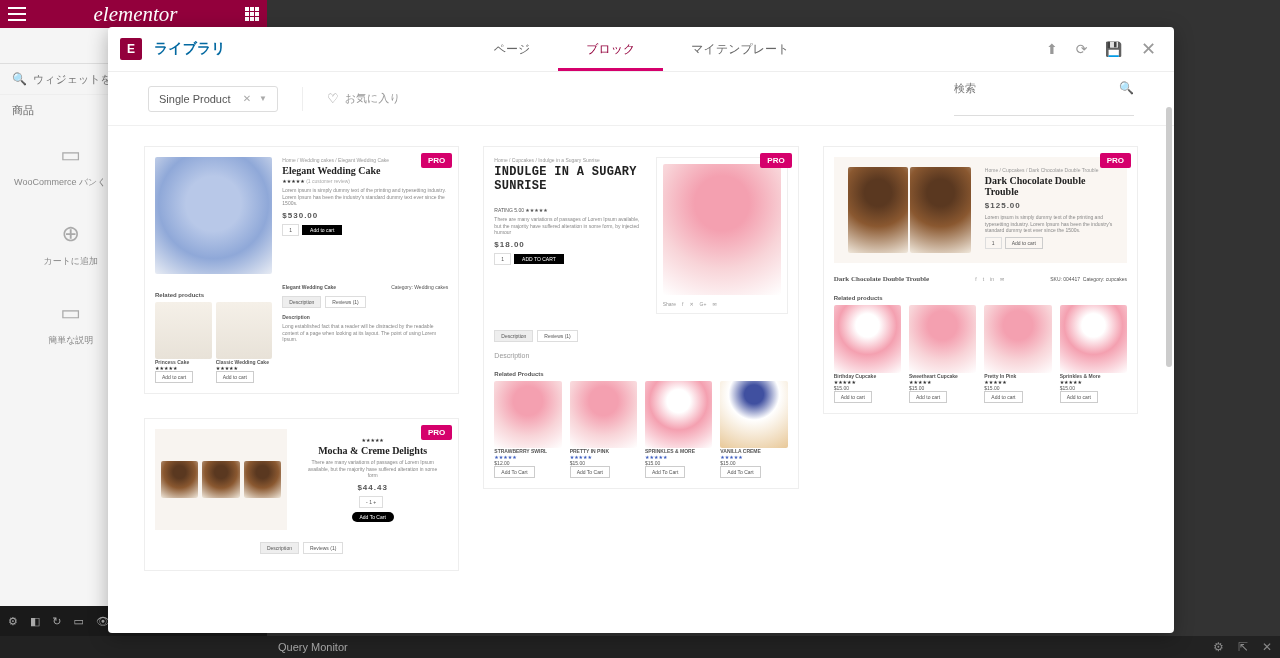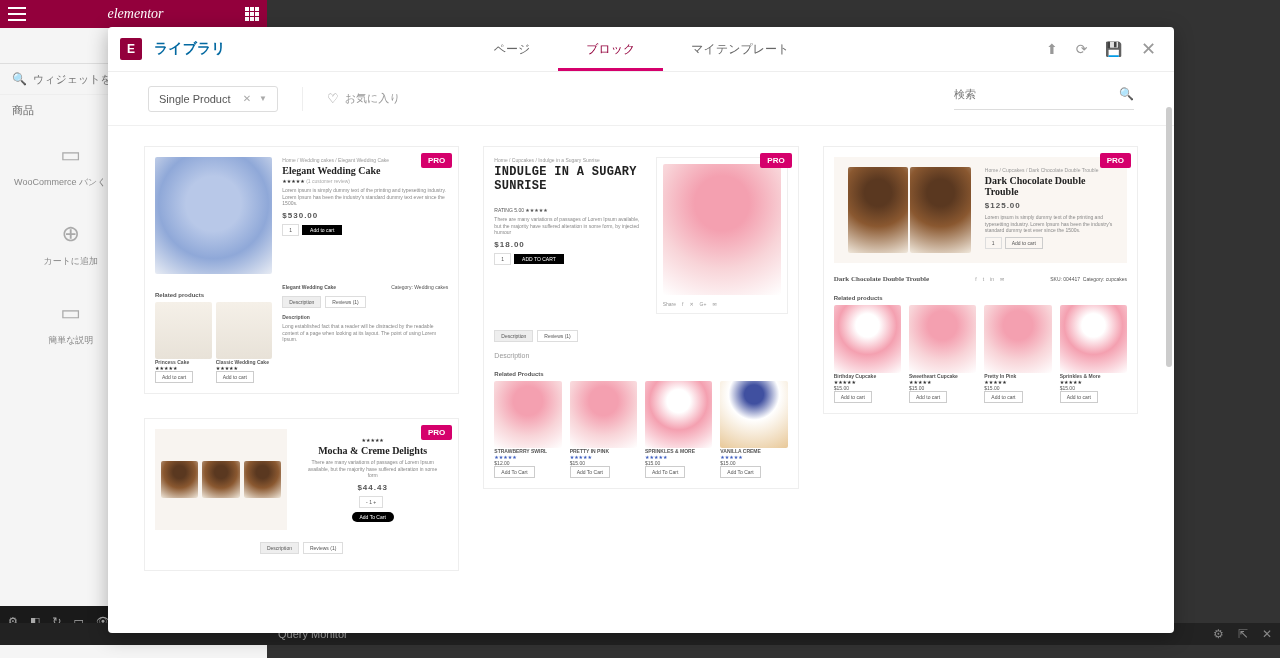--- a/index.html
+++ b/index.html
@@ -3,39 +3,39 @@
 <meta charset="utf-8">
 <style>
 * { box-sizing: border-box; margin: 0; padding: 0; font-family: Arial, sans-serif; }
 body { background: #333; width: 1280px; height: 658px; overflow: hidden; position: relative; }
 
 
 .bg-panel { position: absolute; left: 0; top: 0; width: 267px; height: 100%; background: #f5f5f5; }
 .bg-header { height: 28px; background: #93003c; display: flex; align-items: center; justify-content: space-between; padding: 0 8px; }
 .hamburger { width: 18px; height: 14px; display: flex; flex-direction: column; justify-content: space-between; }
 .hamburger span { height: 2px; background: #fff; }
-.elementor-logo { color: #fff; font-family: cursive; font-size: 14px; font-style: italic; }
+.elementor-logo { color: #fff; font-family: cursive; font-size: 21px; font-style: italic; }
 .apps-icon { width: 14px; height: 14px; display: grid; grid-template-columns: repeat(3,1fr); gap: 1px; }
 .apps-icon span { background: #fff; }
 .bg-tabs { height: 36px; display: flex; }
 .bg-tab { flex: 1; text-align: center; line-height: 36px; font-size: 11px; color: #666; border-bottom: 1px solid #ddd; }
 .bg-search { padding: 8px 12px; border-bottom: 1px solid #eee; display: flex; align-items: center; gap: 6px; }
 .bg-search-icon { color: #aaa; font-size: 12px; }
 .bg-search input { border: none; background: transparent; font-size: 11px; outline: none; }
 .bg-section-title { font-size: 11px; color: #666; padding: 8px 12px; }
 .widget-grid { display: grid; grid-template-columns: 1fr 1fr; gap: 0; padding: 0 8px; }
 .widget-item { text-align: center; padding: 16px 4px; font-size: 9px; color: #888; }
 .widget-icon { font-size: 22px; color: #aaa; margin-bottom: 8px; height: 26px; display: flex; align-items: center; justify-content: center; }
 
 .bg-bottombar { position: absolute; left:0; bottom: 22px; width: 267px; height: 30px; background: #1a1a1a; display: flex; align-items: center; padding: 0 8px; gap: 12px; }
 .bg-bottombar span { color: #aaa; font-size: 11px; }
 .publish-btn { background: #2ecc40; color: #fff; padding: 4px 20px; font-size: 11px; border-radius: 2px; }
 .spacer { flex: 1; }
 
-.statusbar { position: absolute; left:0; bottom:13px; width: 100%; height: 22px; background: #222; display: flex; align-items: center; padding: 0 8px; }
+.statusbar { position: absolute; left:0; bottom:0; width: 100%; height: 22px; background: #222; display: flex; align-items: center; padding: 0 8px; }
 .statusbar .qm { color: #aaa; font-size: 11px; margin-left: 270px; }
 .statusbar .right-icons { margin-left: auto; display: flex; gap: 14px; color: #888; font-size: 12px; }
 
 
 .modal { position: absolute; left: 108px; top: 27px; width: 1066px; height: 606px; background: #fff; border-radius: 4px; box-shadow: 0 4px 20px rgba(0,0,0,.3); display: flex; flex-direction: column; }
 .modal-header { height: 45px; display: flex; align-items: center; border-bottom: 1px solid #eee; }
 .modal-logo { width: 22px; height: 22px; background: #93003c; margin: 0 12px; border-radius: 2px; display:flex; align-items:center; justify-content:center; color:#fff; font-weight:bold; font-size:12px; }
 .modal-title { font-size: 14px; font-weight: bold; color: #0369a1; }
 .modal-tabs { display: flex; margin-left: 240px; height: 100%; }
 .modal-tab { padding: 0 28px; line-height: 45px; font-size: 12px; color: #666; cursor: pointer; }
@@ -44,21 +44,21 @@
 .modal-actions span { cursor: pointer; }
 .close-x { font-size: 18px; }
 
 .modal-toolbar { height: 54px; display: flex; align-items: center; padding: 0 40px; gap: 24px; border-bottom: 1px solid #f0f0f0; }
 .category-select { border: 1px solid #ddd; border-radius: 3px; padding: 6px 10px; font-size: 11px; color: #555; display: flex; align-items: center; gap: 8px; min-width: 130px; }
 .category-select .sel-x { color: #aaa; margin-left: auto; font-size: 10px; }
 .category-select .sel-caret { color: #aaa; font-size: 8px; }
 .divider-v { width: 1px; height: 24px; background: #eee; }
 .favorites { display: flex; align-items: center; gap: 6px; font-size: 11px; color: #999; }
 .heart { font-size: 13px; }
-.search-box { margin-left: auto; display: flex; align-items: center; gap: 8px; border-bottom: 1px solid #ddd; width: 180px; padding-bottom: 8px; }
+.search-box { margin-left: auto; display: flex; align-items: center; gap: 8px; border-bottom: 1px solid #ddd; width: 180px; padding-bottom: 20px; }
 .search-box input { border: none; outline: none; font-size: 11px; flex: 1; }
 .search-box .mag { color: #aaa; font-size: 12px; }
 
 .modal-body { flex: 1; overflow-y: auto; padding: 20px 36px; display: flex; gap: 24px; align-items: flex-start; }
 .col { flex: 1; display: flex; flex-direction: column; gap: 24px; }
 .template-card { border: 1px solid #eee; position: relative; background: #fff; padding: 10px; }
 .pro-badge { position: absolute; top: 6px; right: 6px; background: #d5006c; color: #fff; font-size: 8px; font-weight: bold; padding: 3px 7px; border-radius: 2px; }
 
 
 .tmpl { font-size: 6px; color: #555; }

